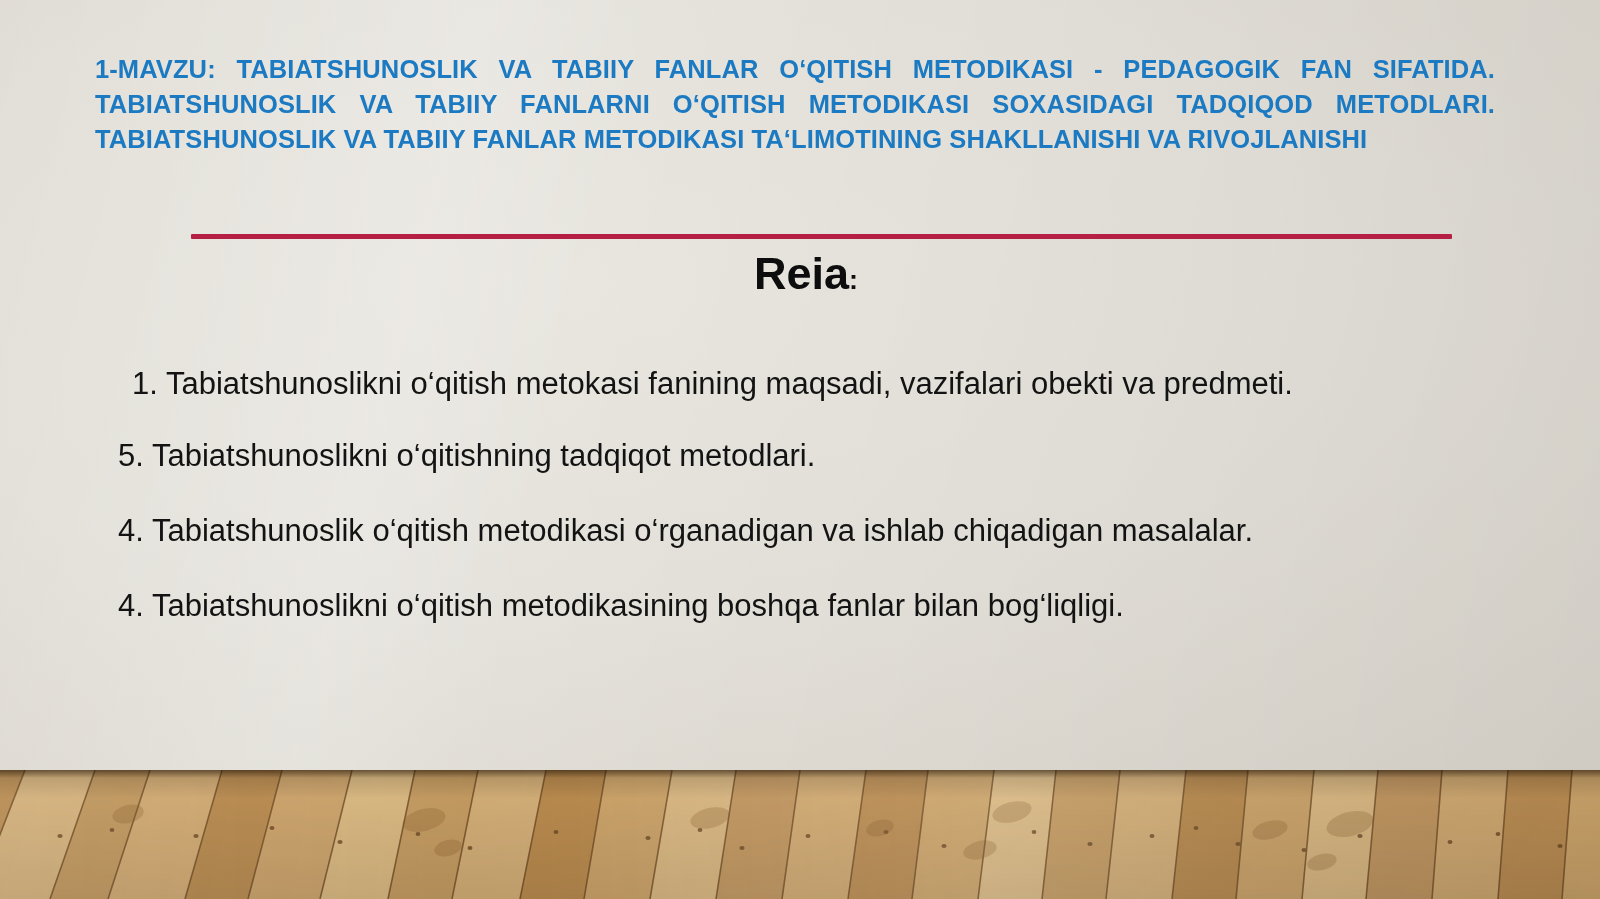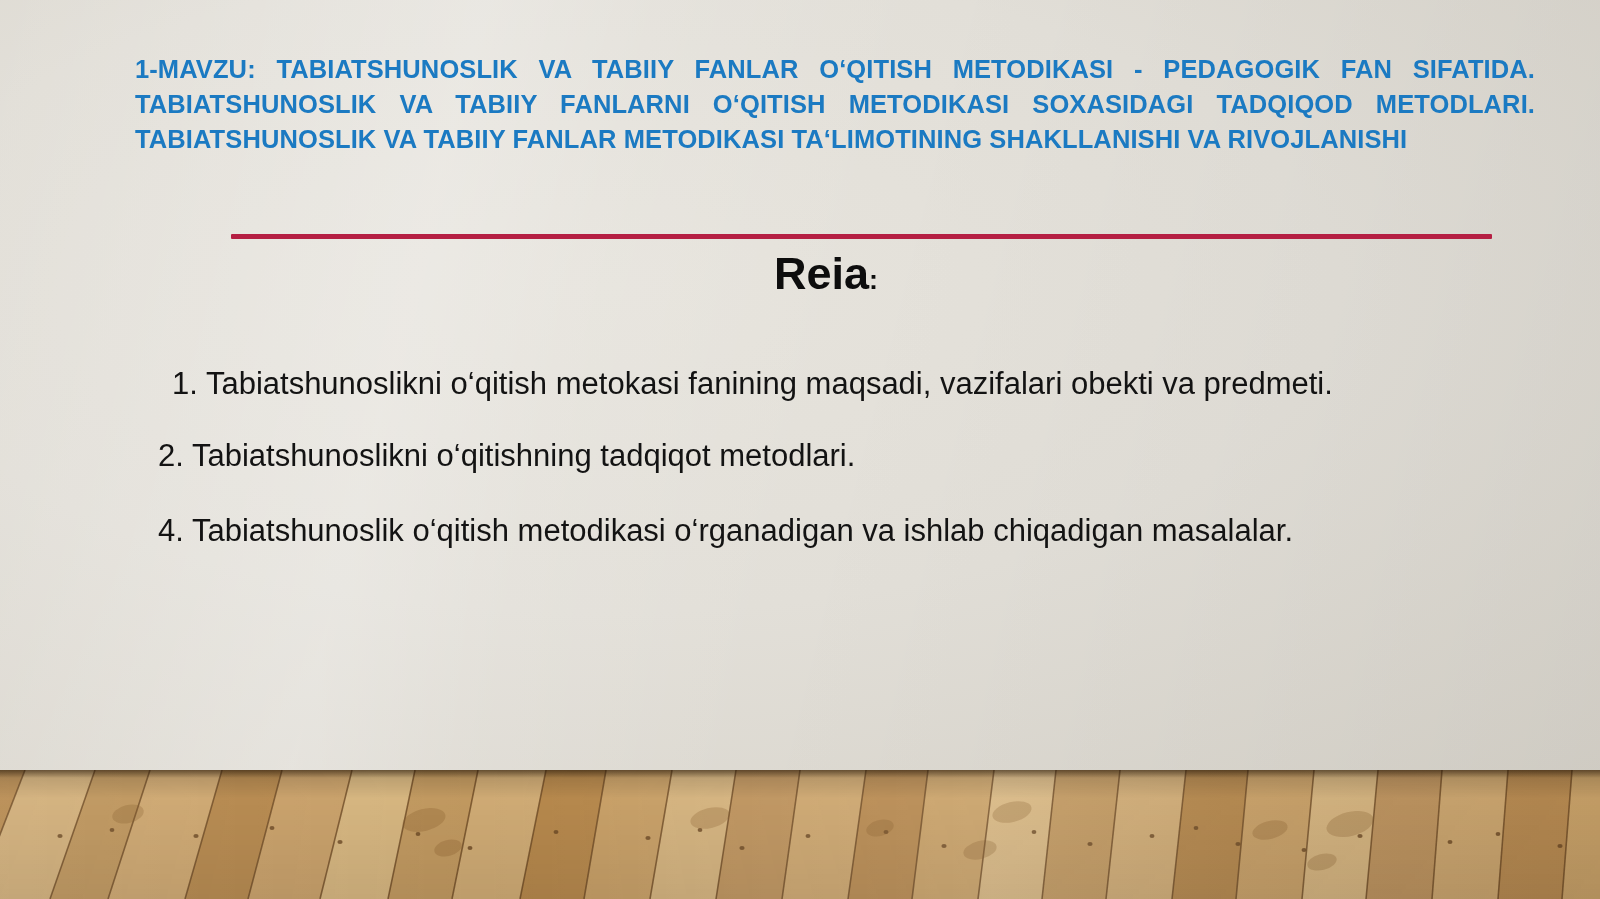--- a/index.html
+++ b/index.html
@@ -34,21 +34,20 @@
         rgba(255,255,255,0.00) 52%,
         rgba(0,0,0,0.02) 74%,
         rgba(0,0,0,0.045) 100%);
     pointer-events: none;
   }
 
   .content {
     position: absolute;
     inset: 0;
     z-index: 3;
-    margin-left: 40px;
   }
 
   
   .title {
     position: absolute;
     left: 95px;
     top: 52px;
     width: 1400px;
     color: #1B7AC2;
     font-weight: bold;
@@ -138,22 +137,23 @@
     <div class="title">1-MAVZU: TABIATSHUNOSLIK VA TABIIY FANLAR O‘QITISH METODIKASI - PEDAGOGIK FAN SIFATIDA. TABIATSHUNOSLIK VA TABIIY FANLARNI O‘QITISH METODIKASI SOXASIDAGI TADQIQOD METODLARI. TABIATSHUNOSLIK VA TABIIY FANLAR METODIKASI TA‘LIMOTINING SHAKLLANISHI VA RIVOJLANISHI</div>
 
     <div class="rule"></div>
 
     <div class="heading">
       <span>Reia</span><span class="colon">:</span>
     </div>
 
     <div class="body-list">
       <p class="body-item item-1">1.  Tabiatshunoslikni o‘qitish metokasi fanining maqsadi, vazifalari obekti va predmeti.</p>
-      <p class="body-item item-2">2. Tabiatshunoslikni o‘qitishning tadqiqot metodlari.</p>
+      <p class="body-item item-2">5. Tabiatshunoslikni o‘qitishning tadqiqot metodlari.</p>
       <p class="body-item item-3">4. Tabiatshunoslik o‘qitish metodikasi o‘rganadigan va ishlab chiqadigan masalalar.</p>
+      <p class="body-item item-4">4. Tabiatshunoslikni o‘qitish metodikasining boshqa fanlar bilan bog‘liqligi.</p>
     </div>
 
   </div>
 
   <div class="floor">
     <svg class="floor-svg" viewBox="0 0 1600 129" preserveAspectRatio="none">
       <defs>
         <linearGradient id="floorShade" x1="0" y1="0" x2="0" y2="1">
           <stop offset="0%" stop-color="#000000" stop-opacity="0.18"></stop>
           <stop offset="22%" stop-color="#000000" stop-opacity="0.02"></stop>

